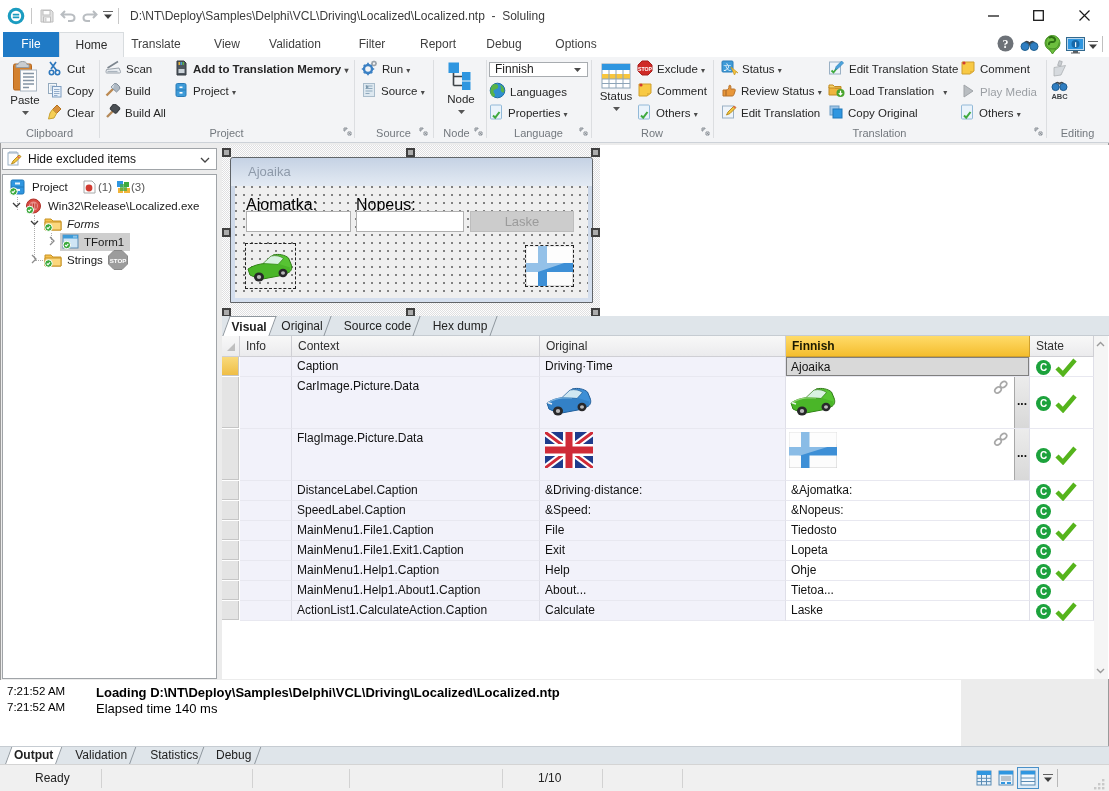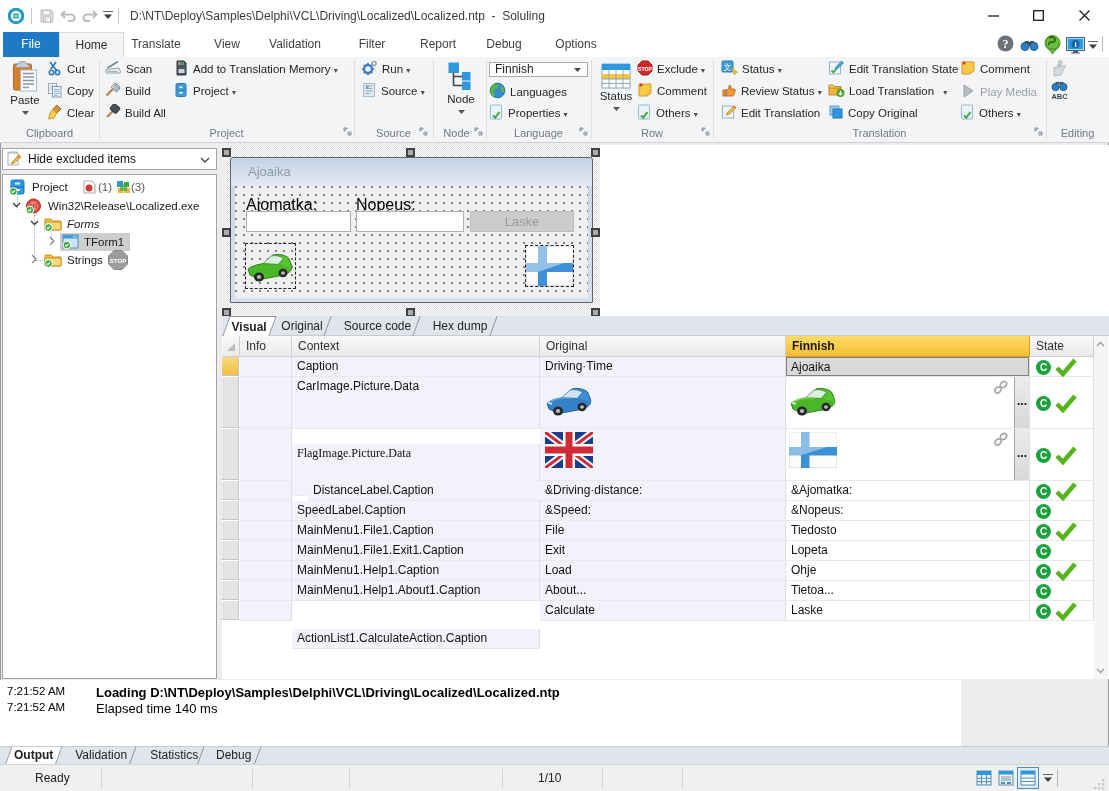--- a/index.html
+++ b/index.html
@@ -230,21 +230,21 @@
       </svg>Scan</div>
   <div class="ritem" style="left:105px;top:25px;"><svg width="16" height="16" viewBox="0 0 16 16">
         <path d="M1.5 13.5L8 7" stroke="#bb8952" stroke-width="2.4"></path>
         <path d="M6 5L9.5 1.5l2.3.3L14.5 4.5l.3 2.3L11.5 10z" fill="#aeb9c4" stroke="#7e8a96"></path>
         <path d="M9.5 1.5L6 5l2 2" fill="#d4dce4" stroke="#7e8a96" stroke-width="0.6"></path>
       </svg>Build</div>
   <div class="ritem" style="left:105px;top:47px;"><svg width="16" height="16" viewBox="0 0 16 16">
         <path d="M2 13l6-6" stroke="#b58a5a" stroke-width="2.4"></path>
         <rect x="6" y="1" width="8" height="7" rx="1.5" fill="#4a4f54" stroke="#33373b" transform="rotate(40 10 4.5)"></rect>
       </svg>Build All</div>
-  <div class="ritem" style="left:173px;top:3px;"><svg width="16" height="16" viewBox="0 0 16 16">
+  <div class="ritem" style="left:173px;top:3px;font-weight:bold;"><svg width="16" height="16" viewBox="0 0 16 16">
         <path d="M4 1h7l2 2v12H4z" fill="#4e565e" stroke="#343a40"></path>
         <rect x="5.5" y="2" width="1.5" height="3" fill="#e8b43a"></rect>
         <rect x="7.5" y="2" width="1.5" height="3" fill="#4a9ad4"></rect>
         <rect x="9.5" y="2" width="1.5" height="3" fill="#58b048"></rect>
         <rect x="5.5" y="9" width="6" height="4" fill="#cdd4da"></rect>
       </svg>Add to Translation Memory <span class="dda">▾</span></div>
   <div class="ritem" style="left:173px;top:25px;"><svg width="16" height="16" viewBox="0 0 16 16">
         <rect x="3" y="1.5" width="10" height="13" rx="1.5" fill="#3e9bd8" stroke="#2b7cb8"></rect>
         <path d="M3 8h10" stroke="#2b7cb8"></path>
         <rect x="6.5" y="4.5" width="3" height="1.6" fill="#fff"></rect>
@@ -595,21 +595,21 @@
         </svg></div>
         <div style="position:absolute;right:0px;top:0px;width:15px;height:51px;background:linear-gradient(#ececec,#d8d8d8);border-left:1px solid #a8a8a8;text-align:center;font-weight:bold;line-height:48px;">...</div>
       </div>
     <div class="cell cW" style="left:808px;top:41px;width:64px;height:52px;"></div>
     <div class="stC" style="left:814px;top:59.5px;">C</div>
     <svg class="abs" style="left:832px;top:57.5px;" width="24" height="19" viewBox="0 0 24 19">
       <path d="M3 10l6 6L21 2" stroke="#55b41c" stroke-width="4.5" fill="none"></path>
     </svg>
     <div class="ind" style="top:93px;height:51px;width:17px;background:#e4e4e4;"></div>
     <div class="cell cC" style="left:18px;top:93px;width:52px;height:52px;"></div>
-    <div class="cell cC" style="left:70px;top:108px;width:248px;height:52px;font-family:Liberation Serif, serif;">FlagImage.Picture.Data</div>
+    <div class="cell cC" style="left:70px;top:93px;width:248px;height:52px;">FlagImage.Picture.Data</div>
     <div class="cell cC" style="left:318px;top:93px;width:246px;height:52px;"></div>
     <div class="cell cC" style="left:318px;top:93px;width:246px;height:52px;padding:0;">
       <div style="position:absolute;left:5px;top:3px;"><svg width="48" height="36" viewBox="0 0 48 36">
           <rect width="48" height="36" fill="#1e3c8c"></rect>
           <path d="M0 0l48 36M48 0L0 36" stroke="#fff" stroke-width="7"></path>
           <path d="M0 0l48 36M48 0L0 36" stroke="#cf2b37" stroke-width="3"></path>
           <path d="M24 0v36M0 18h48" stroke="#fff" stroke-width="12"></path>
           <path d="M24 0v36M0 18h48" stroke="#cf2b37" stroke-width="7"></path>
         </svg></div>
     </div>
@@ -628,21 +628,21 @@
         </svg></div>
         <div style="position:absolute;right:0px;top:0px;width:15px;height:51px;background:linear-gradient(#ececec,#d8d8d8);border-left:1px solid #a8a8a8;text-align:center;font-weight:bold;line-height:48px;">...</div>
       </div>
     <div class="cell cW" style="left:808px;top:93px;width:64px;height:52px;"></div>
     <div class="stC" style="left:814px;top:111.5px;">C</div>
     <svg class="abs" style="left:832px;top:109.5px;" width="24" height="19" viewBox="0 0 24 19">
       <path d="M3 10l6 6L21 2" stroke="#55b41c" stroke-width="4.5" fill="none"></path>
     </svg>
     <div class="ind" style="top:145px;height:19px;width:17px;background:#e4e4e4;"></div>
     <div class="cell cC" style="left:18px;top:145px;width:52px;height:20px;"></div>
-    <div class="cell cC" style="left:86px;top:145px;width:248px;height:20px;">DistanceLabel.Caption</div>
+    <div class="cell cC" style="left:70px;top:145px;width:248px;height:20px;">DistanceLabel.Caption</div>
     <div class="cell cC" style="left:318px;top:145px;width:246px;height:20px;">&amp;Driving·distance:</div>
     <div class="cell cW" style="left:564px;top:145px;width:244px;height:20px;">&amp;Ajomatka:</div>
     <div class="cell cW" style="left:808px;top:145px;width:64px;height:20px;"></div>
     <div class="stC" style="left:814px;top:147.5px;">C</div>
     <svg class="abs" style="left:832px;top:145.5px;" width="24" height="19" viewBox="0 0 24 19">
       <path d="M3 10l6 6L21 2" stroke="#55b41c" stroke-width="4.5" fill="none"></path>
     </svg>
     <div class="ind" style="top:165px;height:19px;width:17px;background:#e4e4e4;"></div>
     <div class="cell cC" style="left:18px;top:165px;width:52px;height:20px;"></div>
     <div class="cell cC" style="left:70px;top:165px;width:248px;height:20px;">SpeedLabel.Caption</div>
@@ -663,37 +663,37 @@
     <div class="ind" style="top:205px;height:19px;width:17px;background:#e4e4e4;"></div>
     <div class="cell cC" style="left:18px;top:205px;width:52px;height:20px;"></div>
     <div class="cell cC" style="left:70px;top:205px;width:248px;height:20px;">MainMenu1.File1.Exit1.Caption</div>
     <div class="cell cC" style="left:318px;top:205px;width:246px;height:20px;">Exit</div>
     <div class="cell cW" style="left:564px;top:205px;width:244px;height:20px;">Lopeta</div>
     <div class="cell cW" style="left:808px;top:205px;width:64px;height:20px;"></div>
     <div class="stC" style="left:814px;top:207.5px;">C</div>
     <div class="ind" style="top:225px;height:19px;width:17px;background:#e4e4e4;"></div>
     <div class="cell cC" style="left:18px;top:225px;width:52px;height:20px;"></div>
     <div class="cell cC" style="left:70px;top:225px;width:248px;height:20px;">MainMenu1.Help1.Caption</div>
-    <div class="cell cC" style="left:318px;top:225px;width:246px;height:20px;">Load</div>
+    <div class="cell cC" style="left:318px;top:225px;width:246px;height:20px;">Help</div>
     <div class="cell cW" style="left:564px;top:225px;width:244px;height:20px;">Ohje</div>
     <div class="cell cW" style="left:808px;top:225px;width:64px;height:20px;"></div>
     <div class="stC" style="left:814px;top:227.5px;">C</div>
     <svg class="abs" style="left:832px;top:225.5px;" width="24" height="19" viewBox="0 0 24 19">
       <path d="M3 10l6 6L21 2" stroke="#55b41c" stroke-width="4.5" fill="none"></path>
     </svg>
     <div class="ind" style="top:245px;height:19px;width:17px;background:#e4e4e4;"></div>
     <div class="cell cC" style="left:18px;top:245px;width:52px;height:20px;"></div>
     <div class="cell cC" style="left:70px;top:245px;width:248px;height:20px;">MainMenu1.Help1.About1.Caption</div>
     <div class="cell cC" style="left:318px;top:245px;width:246px;height:20px;">About...</div>
     <div class="cell cW" style="left:564px;top:245px;width:244px;height:20px;">Tietoa...</div>
     <div class="cell cW" style="left:808px;top:245px;width:64px;height:20px;"></div>
     <div class="stC" style="left:814px;top:247.5px;">C</div>
     <div class="ind" style="top:265px;height:19px;width:17px;background:#e4e4e4;"></div>
     <div class="cell cC" style="left:18px;top:265px;width:52px;height:20px;"></div>
-    <div class="cell cC" style="left:70px;top:265px;width:248px;height:20px;margin-top:28px;">ActionList1.CalculateAction.Caption</div>
+    <div class="cell cC" style="left:70px;top:265px;width:248px;height:20px;">ActionList1.CalculateAction.Caption</div>
     <div class="cell cC" style="left:318px;top:265px;width:246px;height:20px;">Calculate</div>
     <div class="cell cW" style="left:564px;top:265px;width:244px;height:20px;">Laske</div>
     <div class="cell cW" style="left:808px;top:265px;width:64px;height:20px;"></div>
     <div class="stC" style="left:814px;top:267.5px;">C</div>
     <svg class="abs" style="left:832px;top:265.5px;" width="24" height="19" viewBox="0 0 24 19">
       <path d="M3 10l6 6L21 2" stroke="#55b41c" stroke-width="4.5" fill="none"></path>
     </svg>
 
   <div class="abs" style="left:872px;top:0;width:14px;height:343px;background:#f5f5f5;">
     <svg width="9" height="6" viewBox="0 0 9 6" style="position:absolute;left:2px;top:5px;">

